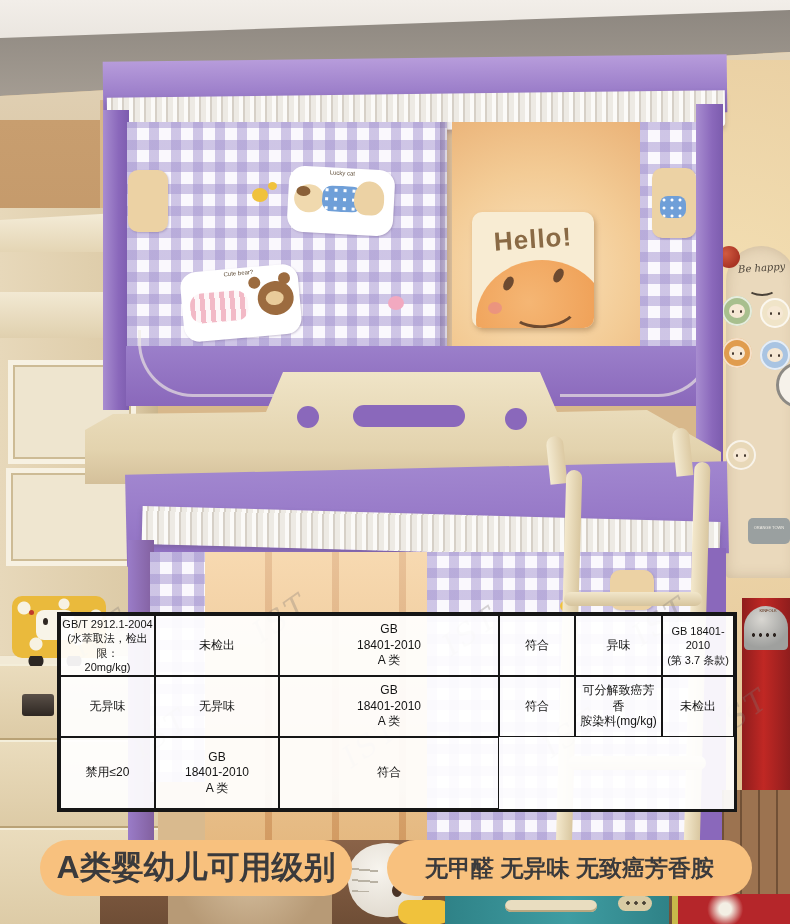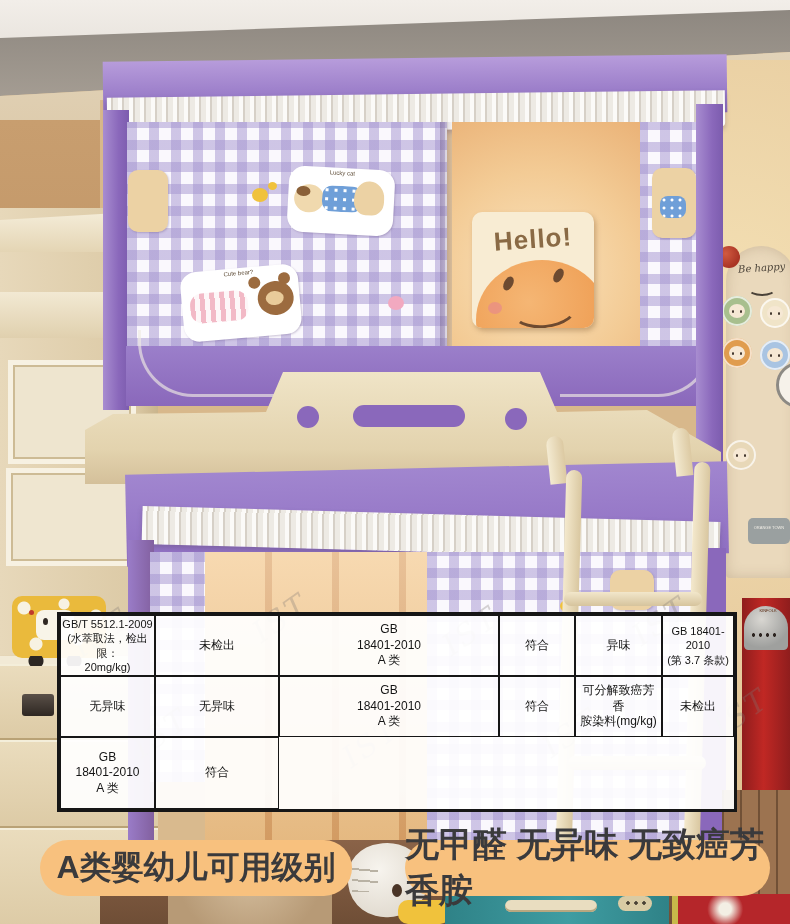--- a/index.html
+++ b/index.html
@@ -177,21 +177,21 @@
         grid-template-columns:95px 124px 220px 76px 87px 72px;
         grid-template-rows:61px 61px 72px;}
   .cell{border:1px solid #161616;display:flex;align-items:center;justify-content:center;
         text-align:center;white-space:pre-line;color:#141414;font-size:12px;line-height:1.3;padding:1px;}
   .cell.method{font-size:11px;}
 
   
   .banner{top:840px;height:56px;border-radius:28px;background:#f8c17e;display:flex;
         align-items:center;justify-content:center;font-weight:bold;color:#3a3a3c;}
   .banner-left{left:40px;width:312px;font-size:32px;}
-  .banner-right{left:405px;width:365px;font-size:34px;}
+  .banner-right{left:387px;width:365px;font-size:23px;}
 </style>
 </head>
 <body>
 
 <div class="stage">
 
   <div class="abs ceiling"></div>
   <div class="abs beam"></div>
   <div class="abs soffit"></div>
   <div class="abs wall-left"></div>
@@ -329,21 +329,21 @@
     <span class="wm" style="left:210px;top:15px;">IST</span>
     <span class="wm" style="left:400px;top:28px;">IST</span>
     <span class="wm" style="left:590px;top:18px;">IST</span>
     <span class="wm" style="left:90px;top:130px;">IST</span>
     <span class="wm" style="left:300px;top:140px;">IST</span>
     <span class="wm" style="left:500px;top:130px;">IST</span>
     <span class="wm" style="left:670px;top:110px;">IST</span>
   </div>
 
   <div class="abs report-table">
-    <div class="cell method">GB/T 5512.1-2009
+    <div class="cell method">GB/T 2912.1-2004
 (水萃取法，检出限：
 20mg/kg)</div>
     <div class="cell">未检出</div>
     <div class="cell">GB
 18401-2010
 A 类</div>
     <div class="cell">符合</div>
 
     <div class="cell">异味</div>
     <div class="cell method">GB 18401-2010
@@ -351,20 +351,21 @@
     <div class="cell">无异味</div>
     <div class="cell">无异味</div>
     <div class="cell">GB
 18401-2010
 A 类</div>
     <div class="cell">符合</div>
 
     <div class="cell">可分解致癌芳香
 胺染料(mg/kg)</div>
     <div class="cell">未检出</div>
+    <div class="cell">禁用≤20</div>
     <div class="cell">GB
 18401-2010
 A 类</div>
     <div class="cell">符合</div>
   </div>
 
   <div class="abs banner banner-left">
     <span>A类婴幼儿可用级别</span>
   </div>
   <div class="abs banner banner-right">

